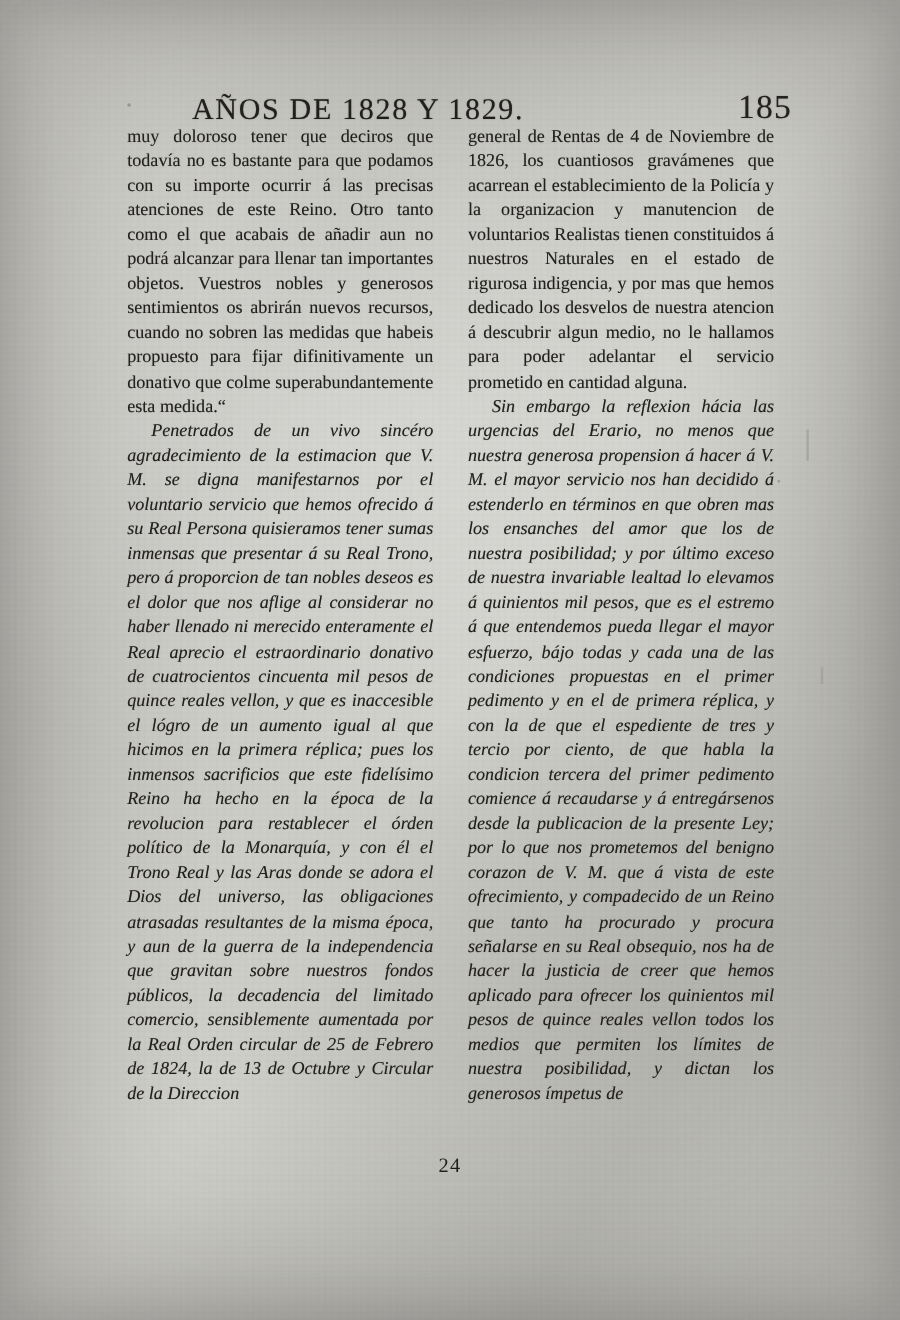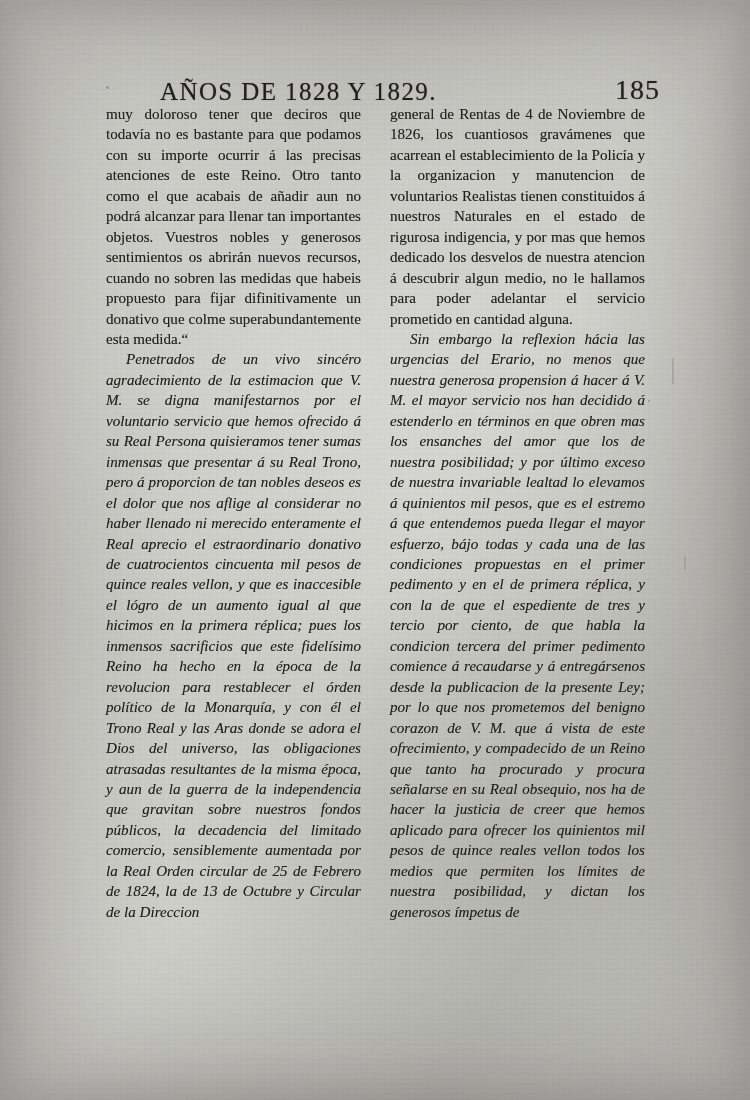--- a/index.html
+++ b/index.html
@@ -153,20 +153,21 @@
       <p class="para indent">Penetrados de un vivo sincéro agradecimiento de la estimacion que V. M. se digna manifestarnos por el voluntario servicio que hemos ofrecido á su Real Persona quisieramos tener sumas inmensas que presentar á su Real Trono, pero á proporcion de tan nobles deseos es el dolor que nos aflige al considerar no haber llenado ni merecido enteramente el Real aprecio el estraordinario donativo de cuatrocientos cincuenta mil pesos de quince reales vellon, y que es inaccesible el lógro de un aumento igual al que hicimos en la primera réplica; pues los inmensos sacrificios que este fidelísimo Reino ha hecho en la época de la revolucion para restablecer el órden político de la Monarquía, y con él el Trono Real y las Aras donde se adora el Dios del universo, las obligaciones atrasadas resultantes de la misma época, y aun de la guerra de la independencia que gravitan sobre nuestros fondos públicos, la decadencia del limitado comercio, sensiblemente aumentada por la Real Orden circular de 25 de Febrero de 1824, la de 13 de Octubre y Circular de la Direccion</p>
     </div>
 
     <div class="col col-right">
       <p class="para">general de Rentas de 4 de Noviembre de 1826, los cuantiosos gravámenes que acarrean el establecimiento de la Policía y la organizacion y manutencion de voluntarios Realistas tienen constituidos á nuestros Naturales en el estado de rigurosa indigencia, y por mas que hemos dedicado los desvelos de nuestra atencion á descubrir algun medio, no le hallamos para poder adelantar el servicio prometido en cantidad alguna.</p>
       <p class="para indent">Sin embargo la reflexion hácia las urgencias del Erario, no menos que nuestra generosa propension á hacer á V. M. el mayor servicio nos han decidido á estenderlo en términos en que obren mas los ensanches del amor que los de nuestra posibilidad; y por último exceso de nuestra invariable lealtad lo elevamos á quinientos mil pesos, que es el estremo á que entendemos pueda llegar el mayor esfuerzo, bájo todas y cada una de las condiciones propuestas en el primer pedimento y en el de primera réplica, y con la de que el espediente de tres y tercio por ciento, de que habla la condicion tercera del primer pedimento comience á recaudarse y á entregársenos desde la publicacion de la presente Ley; por lo que nos prometemos del benigno corazon de V. M. que á vista de este ofrecimiento, y compadecido de un Reino que tanto ha procurado y procura señalarse en su Real obsequio, nos ha de hacer la justicia de creer que hemos aplicado para ofrecer los quinientos mil pesos de quince reales vellon todos los medios que permiten los límites de nuestra posibilidad, y dictan los generosos ímpetus de</p>
     </div>
 
   </div>
 
+  <div class="signature">24</div>
 
   <div class="speck" style="left:106px; top:86px; width:3px; height:3px;"></div>
   <div class="speck" style="left:648px; top:400px; width:2px; height:2px;"></div>
   <div class="edge-mark" style="left:672px; top:358px; width:2px; height:26px; opacity:0.5;"></div>
   <div class="edge-mark" style="left:684px; top:556px; width:2px; height:14px; opacity:0.35;"></div>
 </div>
 
 <div id="grain"></div>
 <div id="vignette"></div>
 

